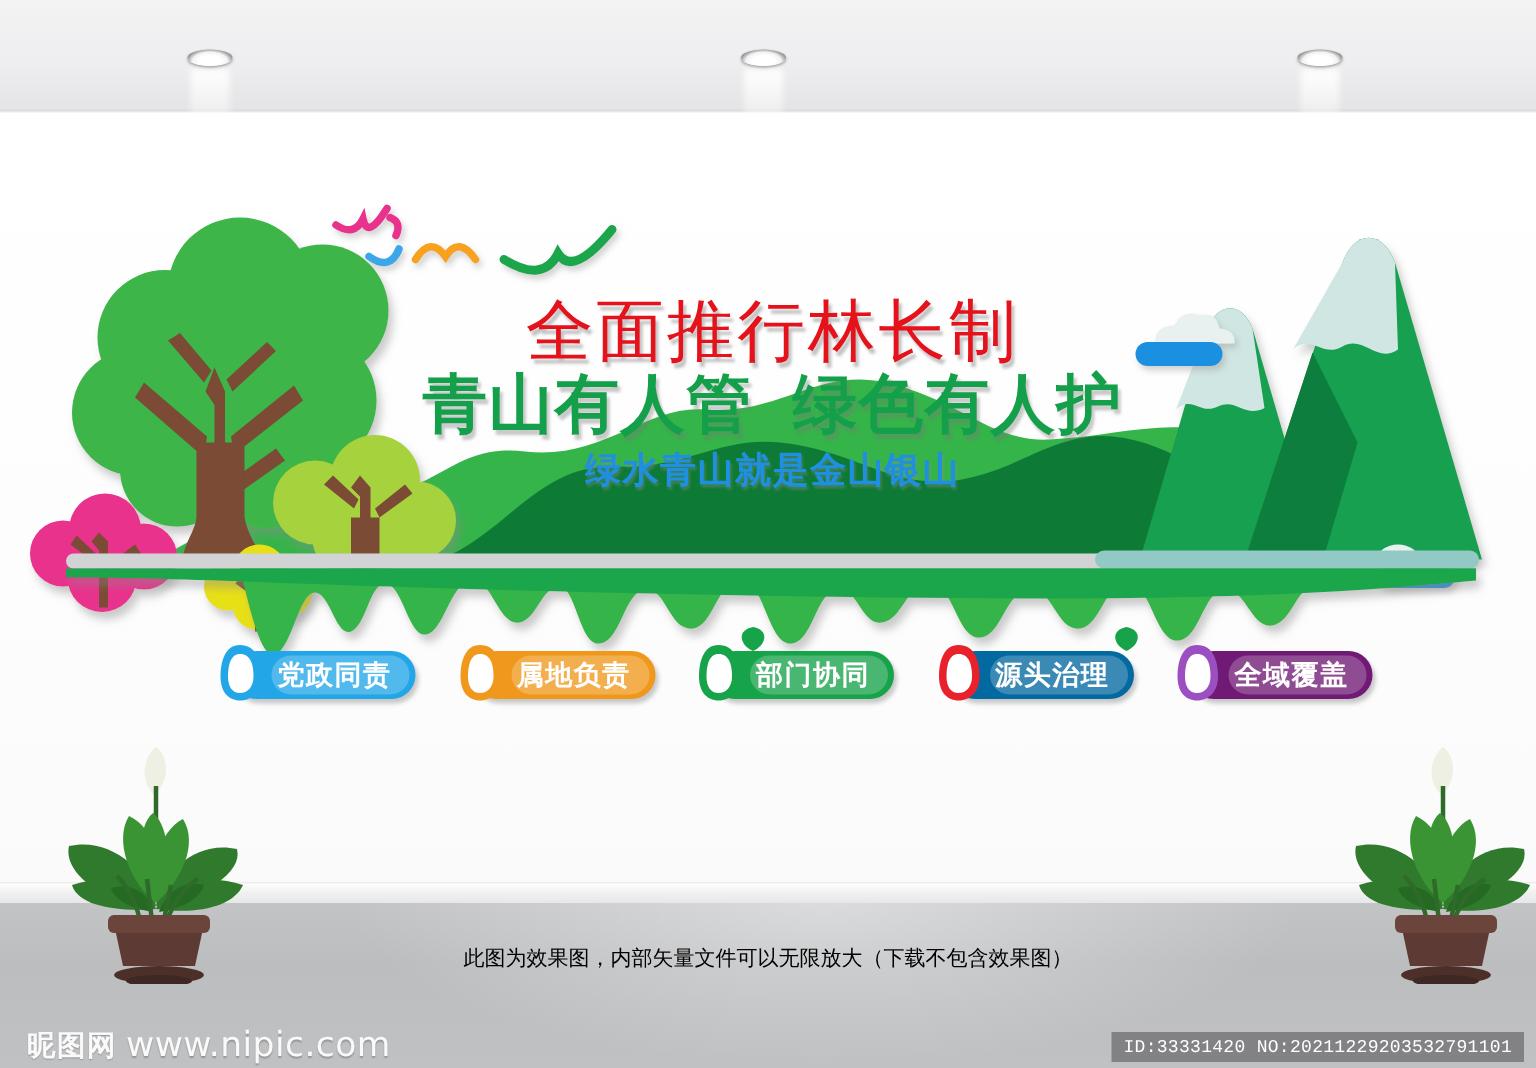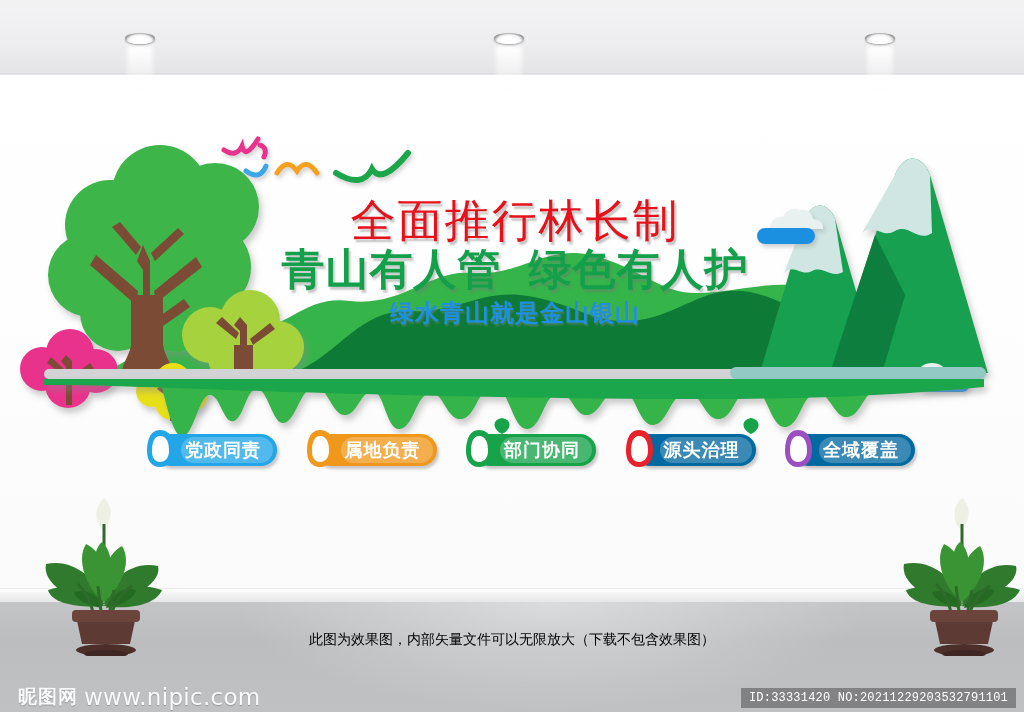--- a/index.html
+++ b/index.html
@@ -381,21 +381,21 @@
       <span class="plate"></span>
       <span class="leaf">
         <svg width="30" height="42" viewBox="0 0 30 42">
             <path d="M15 3 C 26 3, 29 14, 29 24 C 29 34, 23 40, 15 40 C 7 40, 2 34, 2 24 C 2 14, 5 3, 15 3 Z" fill="#e8212b"></path>
             <path d="M15 9 C 22 9, 24 16, 24 24 C 24 31, 20 35, 15 35 C 10 35, 7 31, 7 24 C 7 16, 9 9, 15 9 Z" fill="#ffffff"></path>
           </svg>
       </span>
       <span class="label">源头治理</span>
     </div>
 
-    <div class="pill" style="background:#0369a1;">
+    <div class="pill" style="background:#701a75;">
       <span class="plate"></span>
       <span class="leaf">
         <svg width="30" height="42" viewBox="0 0 30 42">
             <path d="M15 3 C 26 3, 29 14, 29 24 C 29 34, 23 40, 15 40 C 7 40, 2 34, 2 24 C 2 14, 5 3, 15 3 Z" fill="#9b4fc0"></path>
             <path d="M15 9 C 22 9, 24 16, 24 24 C 24 31, 20 35, 15 35 C 10 35, 7 31, 7 24 C 7 16, 9 9, 15 9 Z" fill="#ffffff"></path>
           </svg>
       </span>
       <span class="label">全域覆盖</span>
     </div>
   </div>

